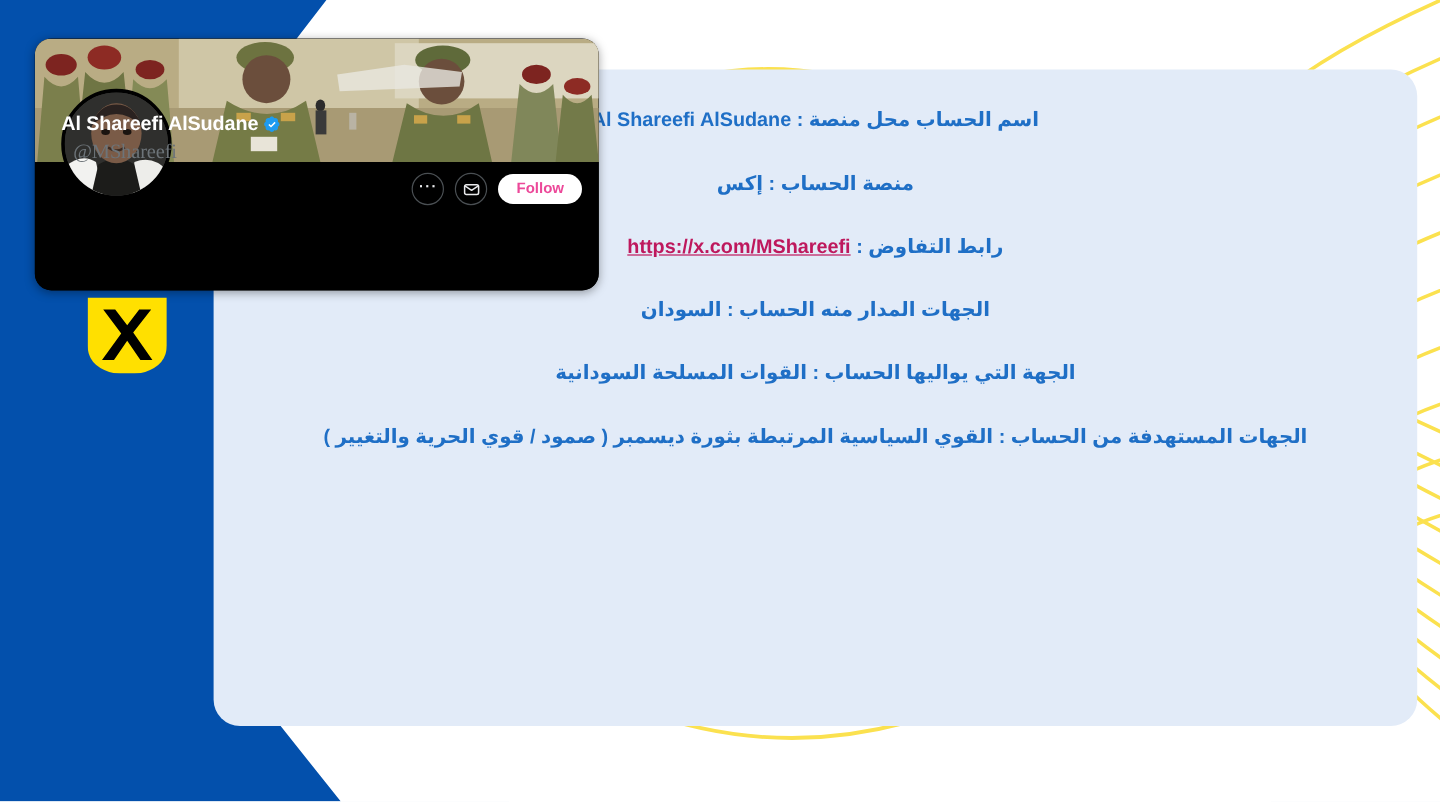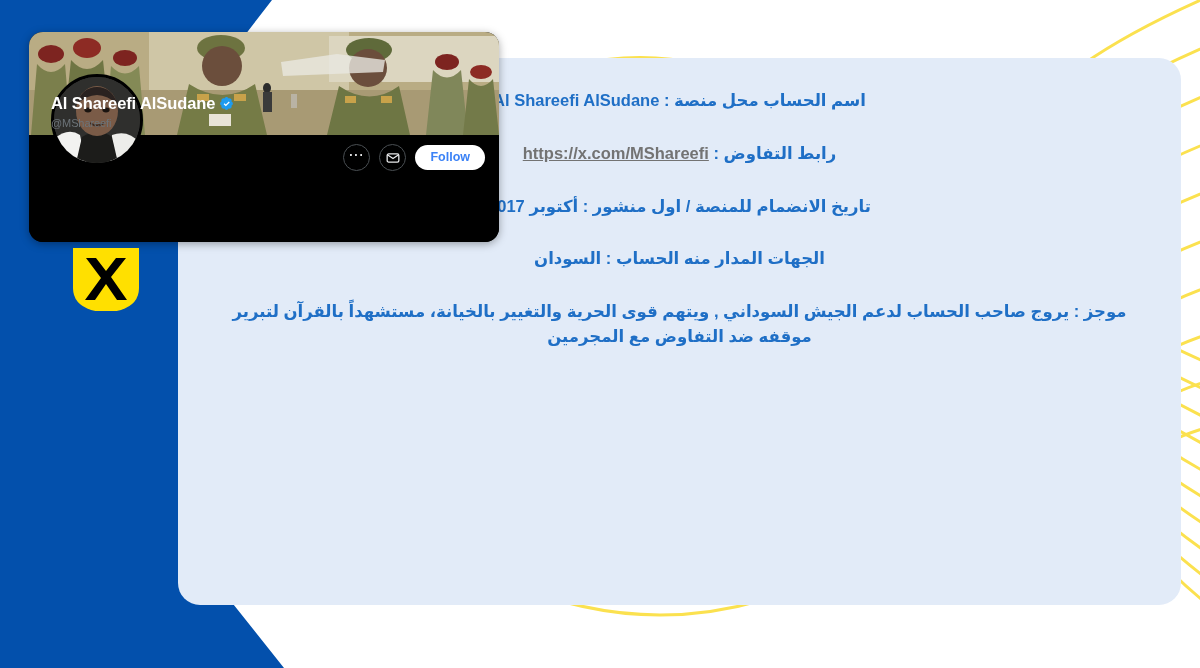--- a/index.html
+++ b/index.html
@@ -81,21 +81,21 @@
     border: 1.3px solid #4a4f53;
     display: flex;
     align-items: center;
     justify-content: center;
     color: #e9eaec;
     box-sizing: border-box;
   }
   .dots { letter-spacing: 1.2px; font-size: 12px; line-height: 1; font-weight: 700; padding-bottom:5px;}
   .follow-btn {
     background: #ffffff;
-    color: #3b82f6;
+    color: #ec4899;
     font-size: 12.5px;
     font-weight: 700;
     padding: 6px 15px;
     border-radius: 999px;
     line-height: 1;
     white-space: nowrap;
   }
   .display-name-row {
     position: absolute;
     left: 22px;
@@ -107,25 +107,26 @@
   .display-name {
     color: #ffffff;
     font-size: 16.5px;
     font-weight: 700;
     letter-spacing: -.1px;
     white-space: nowrap;
   }
   .verified { display: block; }
   .handle {
     position: absolute;
-    left: 22px;
+    left: 32px;
     top: 85px;
     color: #6d7479;
-    font-size: 11px;
+    font-size: 17px;
     letter-spacing: -.1px;
+    font-family: Liberation Serif, serif;
   }
 
   
   .x-badge {
     position: absolute;
     left: 73px;
     top: 248px;
     width: 66px;
     height: 63px;
   }
@@ -153,21 +154,21 @@
     font-size: 16.5px;
     font-weight: 700;
     line-height: 1.5;
     text-align: center;
     margin-bottom: 28px;
     direction: rtl;
     unicode-bidi: embed;
   }
   .info-row.wrap-row { margin-bottom: 26px; }
   .info-row .link {
-    color: #737373;
+    color: #be185d;
     text-decoration: underline;
     direction: ltr;
     unicode-bidi: embed;
     display: inline-block;
   }
   .info-row .ltr {
     direction: ltr;
     unicode-bidi: embed;
     display: inline-block;
   }
@@ -238,39 +239,42 @@
     <path class="blue-shape" d="M 0 0 L 272 0 L 198 96 L 198 560 L 284 668 L 0 668 Z" fill="#0350AC"></path>
   </svg>
 
   <div class="info-panel">
     <div class="info-list">
 
       <div class="info-row">
         <span>اسم الحساب محل منصة</span><span> : </span><span class="ltr">Al Shareefi AlSudane</span>
       </div>
 
+      <div class="info-row">
+        <span>منصة الحساب</span><span> : </span><span>إكس</span>
+      </div>
 
       <div class="info-row">
         <span>رابط التفاوض</span><span> : </span><a class="link" href="#">https://x.com/MShareefi</a>
       </div>
 
-      <div class="info-row">
-        <span>تاريخ الانضمام للمنصة / اول منشور</span><span> : </span><span>أكتوبر 2017</span>
-      </div>
 
       <div class="info-row">
         <span>الجهات المدار منه الحساب</span><span> : </span><span>السودان</span>
       </div>
 
 
-
+      <div class="info-row">
+        <span>الجهة التي يواليها الحساب</span><span> : </span><span>القوات المسلحة السودانية</span>
+      </div>
 
       <div class="info-row wrap-row">
-        <span>موجز</span><span> : </span><span>يروج صاحب الحساب لدعم الجيش السوداني , ويتهم قوى الحرية والتغيير بالخيانة، مستشهداً بالقرآن لتبرير موقفه ضد التفاوض مع المجرمين</span>
-      </div>
+        <span>الجهات المستهدفة من الحساب</span><span> : </span><span>القوي السياسية المرتبطة بثورة ديسمبر ( صمود / قوي الحرية والتغيير )</span>
+      </div>
+
 
     </div>
   </div>
 
   <div class="profile-card">
 
     <div class="banner">
       <svg class="banner-img" width="470" height="103" viewBox="0 0 470 103" aria-hidden="true">
         <rect width="470" height="103" fill="#b9ac84"></rect>
         <rect x="120" y="0" width="200" height="60" fill="#cfc6a6"></rect>

